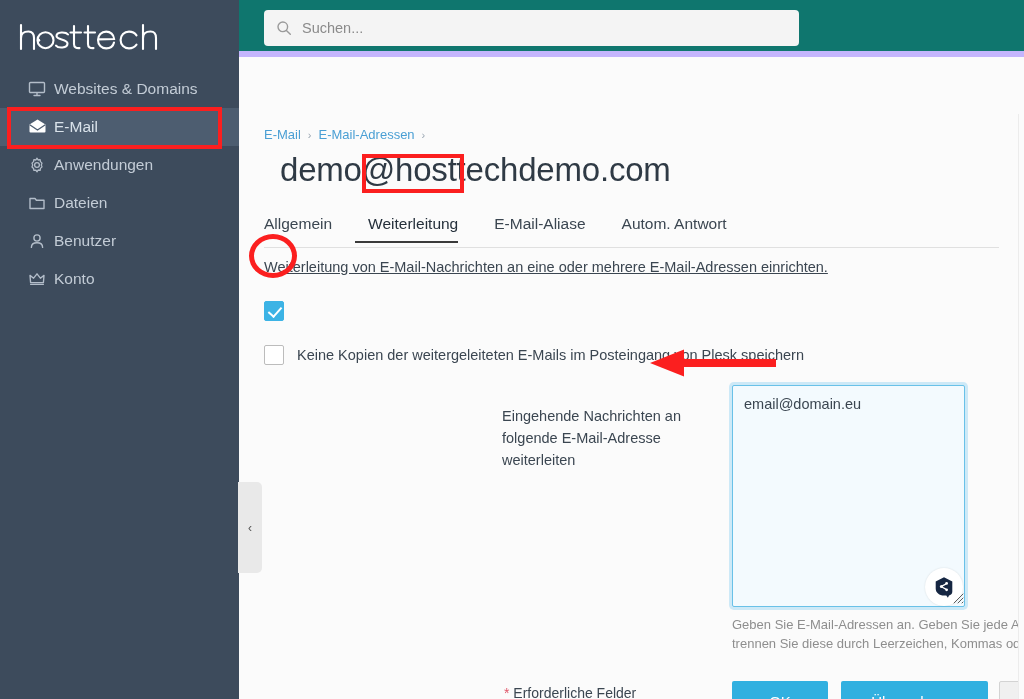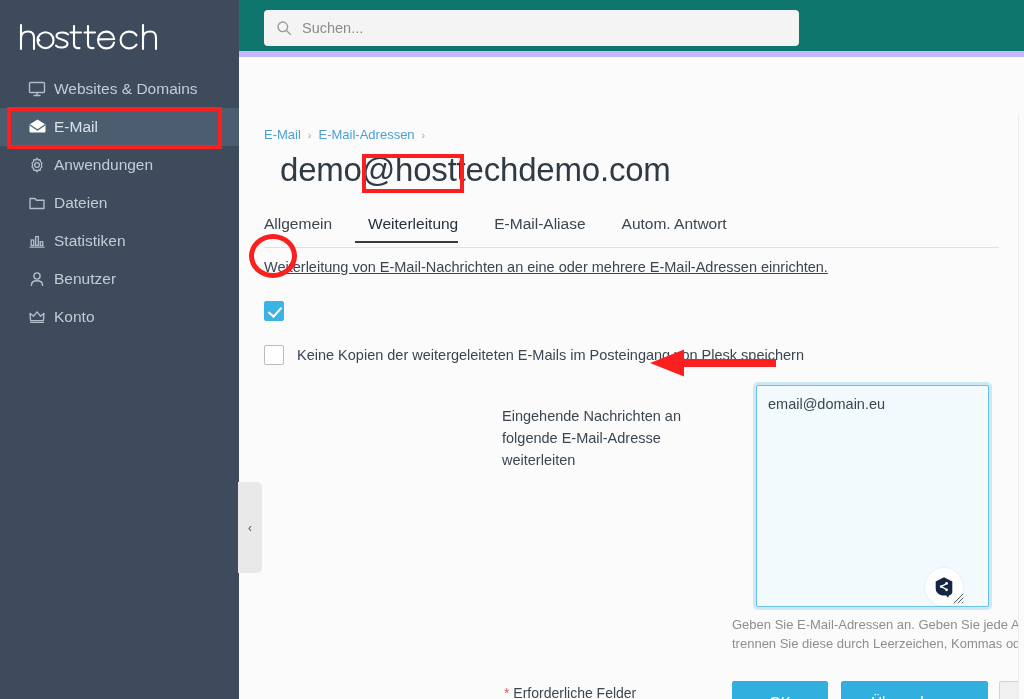--- a/index.html
+++ b/index.html
@@ -188,21 +188,21 @@
   }
 
   
   #field-label {
     position: absolute; left: 263px; top: 348px;
     width: 200px;
     font-size: 14.5px; color: #3b4651;
     line-height: 22px;
   }
   #forward-textarea {
-    position: absolute; left: 517px; top: 328px;
+    position: absolute; left: 493px; top: 328px;
     width: 233px; height: 222px;
     background: #f3fafe;
     border: 1px solid #69c1e8;
     border-radius: 2px;
     box-shadow: 0 0 0 3px rgba(120,200,240,0.35);
     font-family: "Liberation Sans", sans-serif;
     font-size: 14.5px;
     color: #3b4651;
     padding: 10px 11px;
     outline: none;
@@ -346,31 +346,20 @@
 
       <div class="nav-item">
         <span class="nav-ico">
           <svg width="18" height="18" viewBox="0 0 18 18">
               <path d="M2 14.5V4.5h5l1.4 1.8H16v8.2z" fill="none" stroke="currentColor" stroke-width="1.4" stroke-linejoin="round"></path>
             </svg>
         </span>
         <span class="nav-label">Dateien</span>
       </div>
 
-      <div class="nav-item">
-        <span class="nav-ico">
-          <svg width="18" height="18" viewBox="0 0 18 18">
-              <path d="M2 15.2h14" stroke="currentColor" stroke-width="1.3" stroke-linecap="round"></path>
-              <rect x="3.2" y="8" width="2.6" height="5.4" fill="none" stroke="currentColor" stroke-width="1.3"></rect>
-              <rect x="7.7" y="4.6" width="2.6" height="8.8" fill="none" stroke="currentColor" stroke-width="1.3"></rect>
-              <rect x="12.2" y="9.8" width="2.6" height="3.6" fill="none" stroke="currentColor" stroke-width="1.3"></rect>
-            </svg>
-        </span>
-        <span class="nav-label">Statistiken</span>
-      </div>
 
       <div class="nav-item">
         <span class="nav-ico">
           <svg width="18" height="18" viewBox="0 0 18 18">
               <circle cx="9" cy="6" r="3.1" fill="none" stroke="currentColor" stroke-width="1.4"></circle>
               <path d="M3.4 15.4c0-3.1 2.5-4.7 5.6-4.7s5.6 1.6 5.6 4.7" fill="none" stroke="currentColor" stroke-width="1.4" stroke-linecap="round"></path>
             </svg>
         </span>
         <span class="nav-label">Benutzer</span>
       </div>

